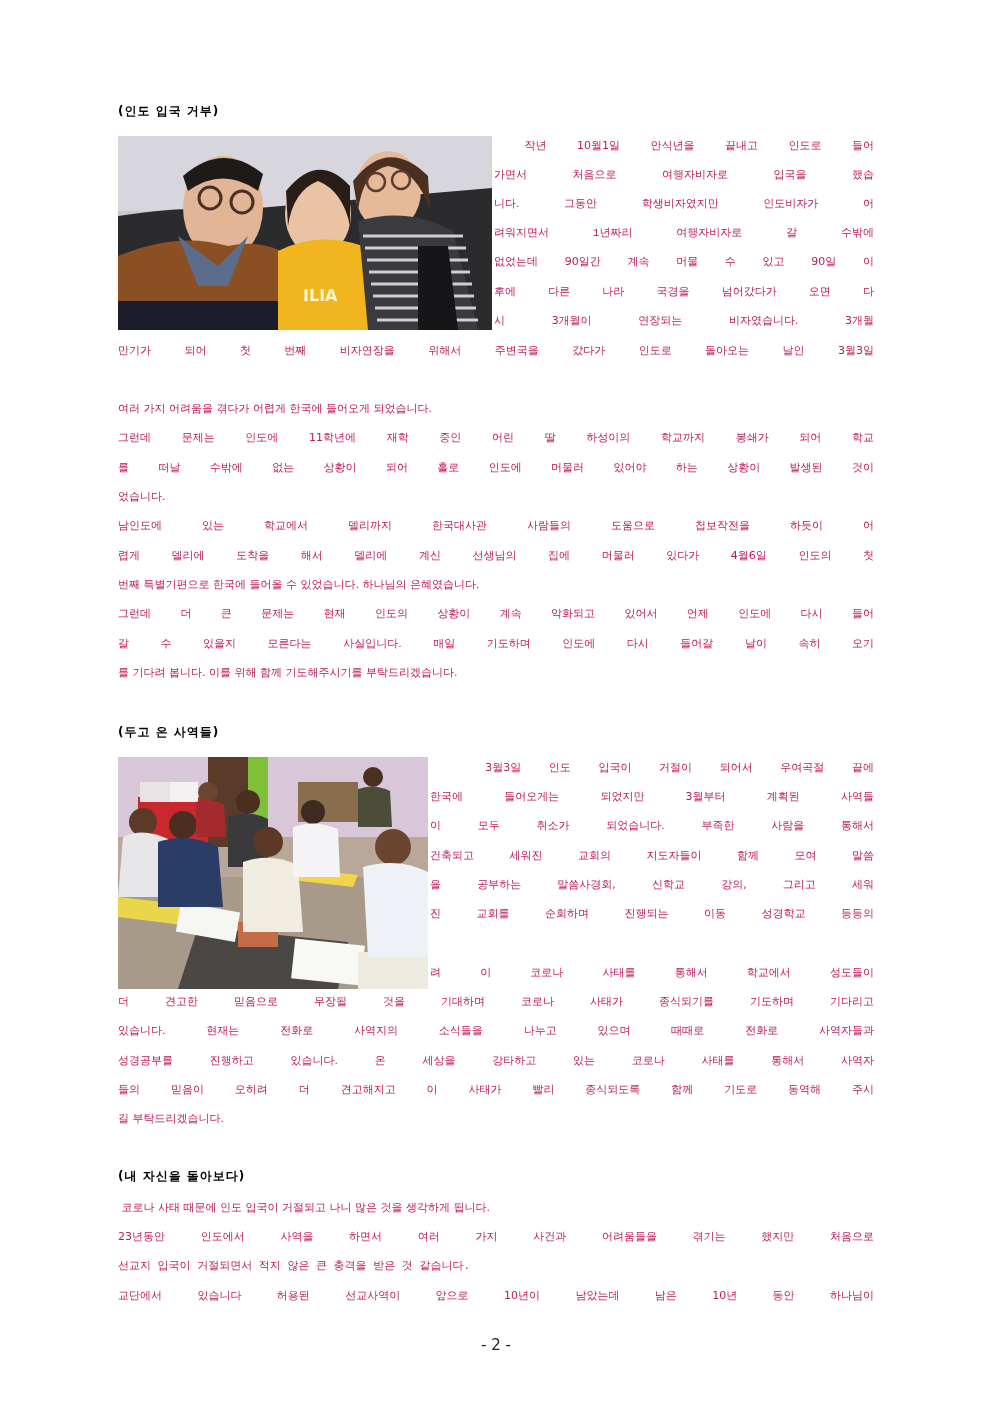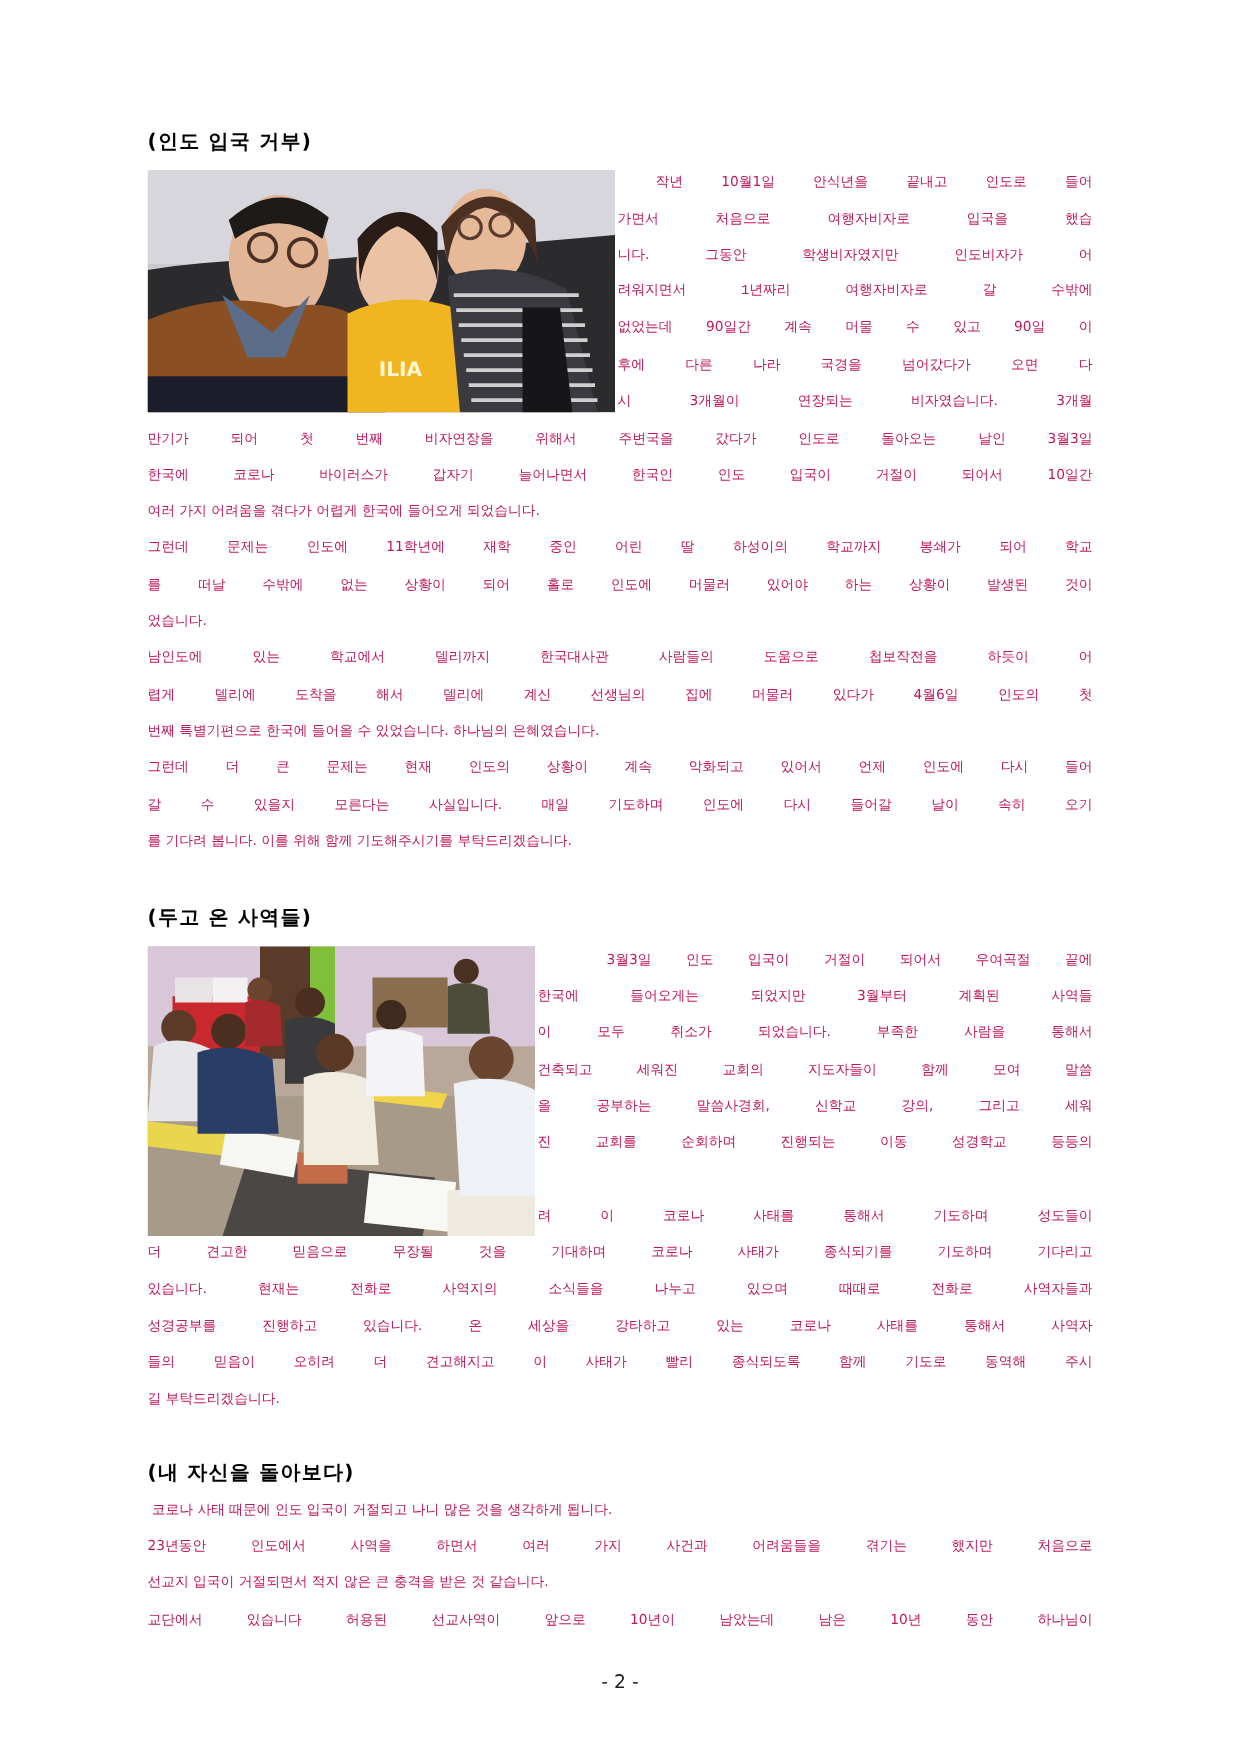--- a/index.html
+++ b/index.html
@@ -4,21 +4,21 @@
 <style>
   html, body { margin: 0; padding: 0; background: #ffffff; }
   body {
     width: 992px; height: 1403px; position: relative; overflow: hidden;
     font-family: "DejaVu Sans", sans-serif; color: #111;
   }
   .page { position: absolute; left: 0; top: 0; width: 992px; height: 1403px; }
   .heading {
     position: absolute; left: 118px;
     font-family: "DejaVu Sans", sans-serif; font-weight: bold;
-    font-size: 16px; letter-spacing: 1px; color: #000;
+    font-size: 12px; letter-spacing: 1px; color: #000;
   }
   .line {
     position: absolute; white-space: nowrap;
     font-size: 11px; line-height: 20px; color: #be185d;
   }
   .justify {
     text-align: justify; text-align-last: justify;
   }
   .photo {
     position: absolute; overflow: hidden;
@@ -76,21 +76,20 @@
 
   <div class="line justify" style="left:494px; top:136px; width:380px; white-space:pre;"> 작년 10월1일 안식년을 끝내고 인도로 들어</div>
   <div class="line justify" style="left:494px; top:165px; width:380px;">가면서 처음으로 여행자비자로 입국을 했습</div>
   <div class="line justify" style="left:494px; top:194px; width:380px;">니다. 그동안 학생비자였지만 인도비자가 어</div>
   <div class="line justify" style="left:494px; top:223px; width:380px;font-family:Liberation Mono, monospace;">려워지면서 1년짜리 여행자비자로 갈 수밖에</div>
   <div class="line justify" style="left:494px; top:252px; width:380px;">없었는데 90일간 계속 머물 수 있고 90일 이</div>
   <div class="line justify" style="left:494px; top:282px; width:380px;">후에 다른 나라 국경을 넘어갔다가 오면 다</div>
   <div class="line justify" style="left:494px; top:311px; width:380px;">시 3개월이 연장되는 비자였습니다. 3개월</div>
 
   <div class="line justify" style="left:118px; top:341px; width:756px;">만기가 되어 첫 번째 비자연장을 위해서 주변국을 갔다가 인도로 돌아오는 날인 3월3일</div>
-  <div class="line justify" style="left:118px; top:370px; width:756px;">한국에 코로나 바이러스가 갑자기 늘어나면서 한국인 인도 입국이 거절이 되어서 10일간</div>
   <div class="line" style="left:118px; top:399px;">여러 가지 어려움을 겪다가 어렵게 한국에 들어오게 되었습니다.</div>
   <div class="line justify" style="left:118px; top:428px; width:756px;">그런데 문제는 인도에 11학년에 재학 중인 어린 딸 하성이의 학교까지 봉쇄가 되어 학교</div>
   <div class="line justify" style="left:118px; top:458px; width:756px;">를 떠날 수밖에 없는 상황이 되어 홀로 인도에 머물러 있어야 하는 상황이 발생된 것이</div>
   <div class="line" style="left:118px; top:487px;">었습니다.</div>
   <div class="line justify" style="left:118px; top:516px; width:756px;">남인도에 있는 학교에서 델리까지 한국대사관 사람들의 도움으로 첩보작전을 하듯이 어</div>
   <div class="line justify" style="left:118px; top:546px; width:756px;">렵게 델리에 도착을 해서 델리에 계신 선생님의 집에 머물러 있다가 4월6일 인도의 첫</div>
   <div class="line" style="left:118px; top:575px;">번째 특별기편으로 한국에 들어올 수 있었습니다. 하나님의 은혜였습니다.</div>
   <div class="line justify" style="left:118px; top:604px; width:756px;">그런데 더 큰 문제는 현재 인도의 상황이 계속 악화되고 있어서 언제 인도에 다시 들어</div>
   <div class="line justify" style="left:118px; top:634px; width:756px;">갈 수 있을지 모른다는 사실입니다. 매일 기도하며 인도에 다시 들어갈 날이 속히 오기</div>
   <div class="line" style="left:118px; top:663px;">를 기다려 봅니다. 이를 위해 함께 기도해주시기를 부탁드리겠습니다.</div>
@@ -137,29 +136,29 @@
       <path d="M78 45 Q92 40 106 48 L108 80 L78 80 Z" fill="#a52a2e"></path>
     </svg>
   </div>
 
   <div class="line justify" style="left:430px; top:758px; width:444px; white-space:pre;">  3월3일 인도 입국이 거절이 되어서 우여곡절 끝에</div>
   <div class="line justify" style="left:430px; top:787px; width:444px;">한국에 들어오게는 되었지만 3월부터 계획된 사역들</div>
   <div class="line justify" style="left:430px; top:816px; width:444px;">이 모두 취소가 되었습니다. 부족한 사람을 통해서</div>
   <div class="line justify" style="left:430px; top:846px; width:444px;">건축되고 세워진 교회의 지도자들이 함께 모여 말씀</div>
   <div class="line justify" style="left:430px; top:875px; width:444px;">을 공부하는 말씀사경회, 신학교 강의, 그리고 세워</div>
   <div class="line justify" style="left:430px; top:904px; width:444px;">진 교회를 순회하며 진행되는 이동 성경학교 등등의</div>
-  <div class="line justify" style="left:430px; top:963px; width:444px;">려 이 코로나 사태를 통해서 기도하며 성도들이</div>
+  <div class="line justify" style="left:430px; top:963px; width:444px;">려 이 코로나 사태를 통해서 학교에서 성도들이</div>
 
   <div class="line justify" style="left:118px; top:992px; width:756px;">더 견고한 믿음으로 무장될 것을 기대하며 코로나 사태가 종식되기를 기도하며 기다리고</div>
   <div class="line justify" style="left:118px; top:1021px; width:756px;">있습니다. 현재는 전화로 사역지의 소식들을 나누고 있으며 때때로 전화로 사역자들과</div>
   <div class="line justify" style="left:118px; top:1051px; width:756px;">성경공부를 진행하고 있습니다. 온 세상을 강타하고 있는 코로나 사태를 통해서 사역자</div>
   <div class="line justify" style="left:118px; top:1080px; width:756px;">들의 믿음이 오히려 더 견고해지고 이 사태가 빨리 종식되도록 함께 기도로 동역해 주시</div>
   <div class="line" style="left:118px; top:1109px;">길 부탁드리겠습니다.</div>
 
   <div class="heading" style="top:1168px;">(내 자신을 돌아보다)</div>
 
   <div class="line" style="left:118px; top:1198px; white-space:pre;"> 코로나 사태 때문에 인도 입국이 거절되고 나니 많은 것을 생각하게 됩니다.</div>
   <div class="line justify" style="left:118px; top:1227px; width:756px;">23년동안 인도에서 사역을 하면서 여러 가지 사건과 어려움들을 겪기는 했지만 처음으로</div>
-  <div class="line" style="left:118px; top:1256px;">선교지 입국이 거절되면서 적지 않은 큰 충격을 받은 것 같습니다.</div>
+  <div class="line" style="left:118px; top:1256px;font-family:Liberation Mono, monospace;">선교지 입국이 거절되면서 적지 않은 큰 충격을 받은 것 같습니다.</div>
   <div class="line justify" style="left:118px; top:1286px; width:756px;">교단에서 있습니다 허용된 선교사역이 앞으로 10년이 남았는데 남은 10년 동안 하나님이</div>
 
   <div class="page-number">- 2 -</div>
 </div>
 
 </body></html>

